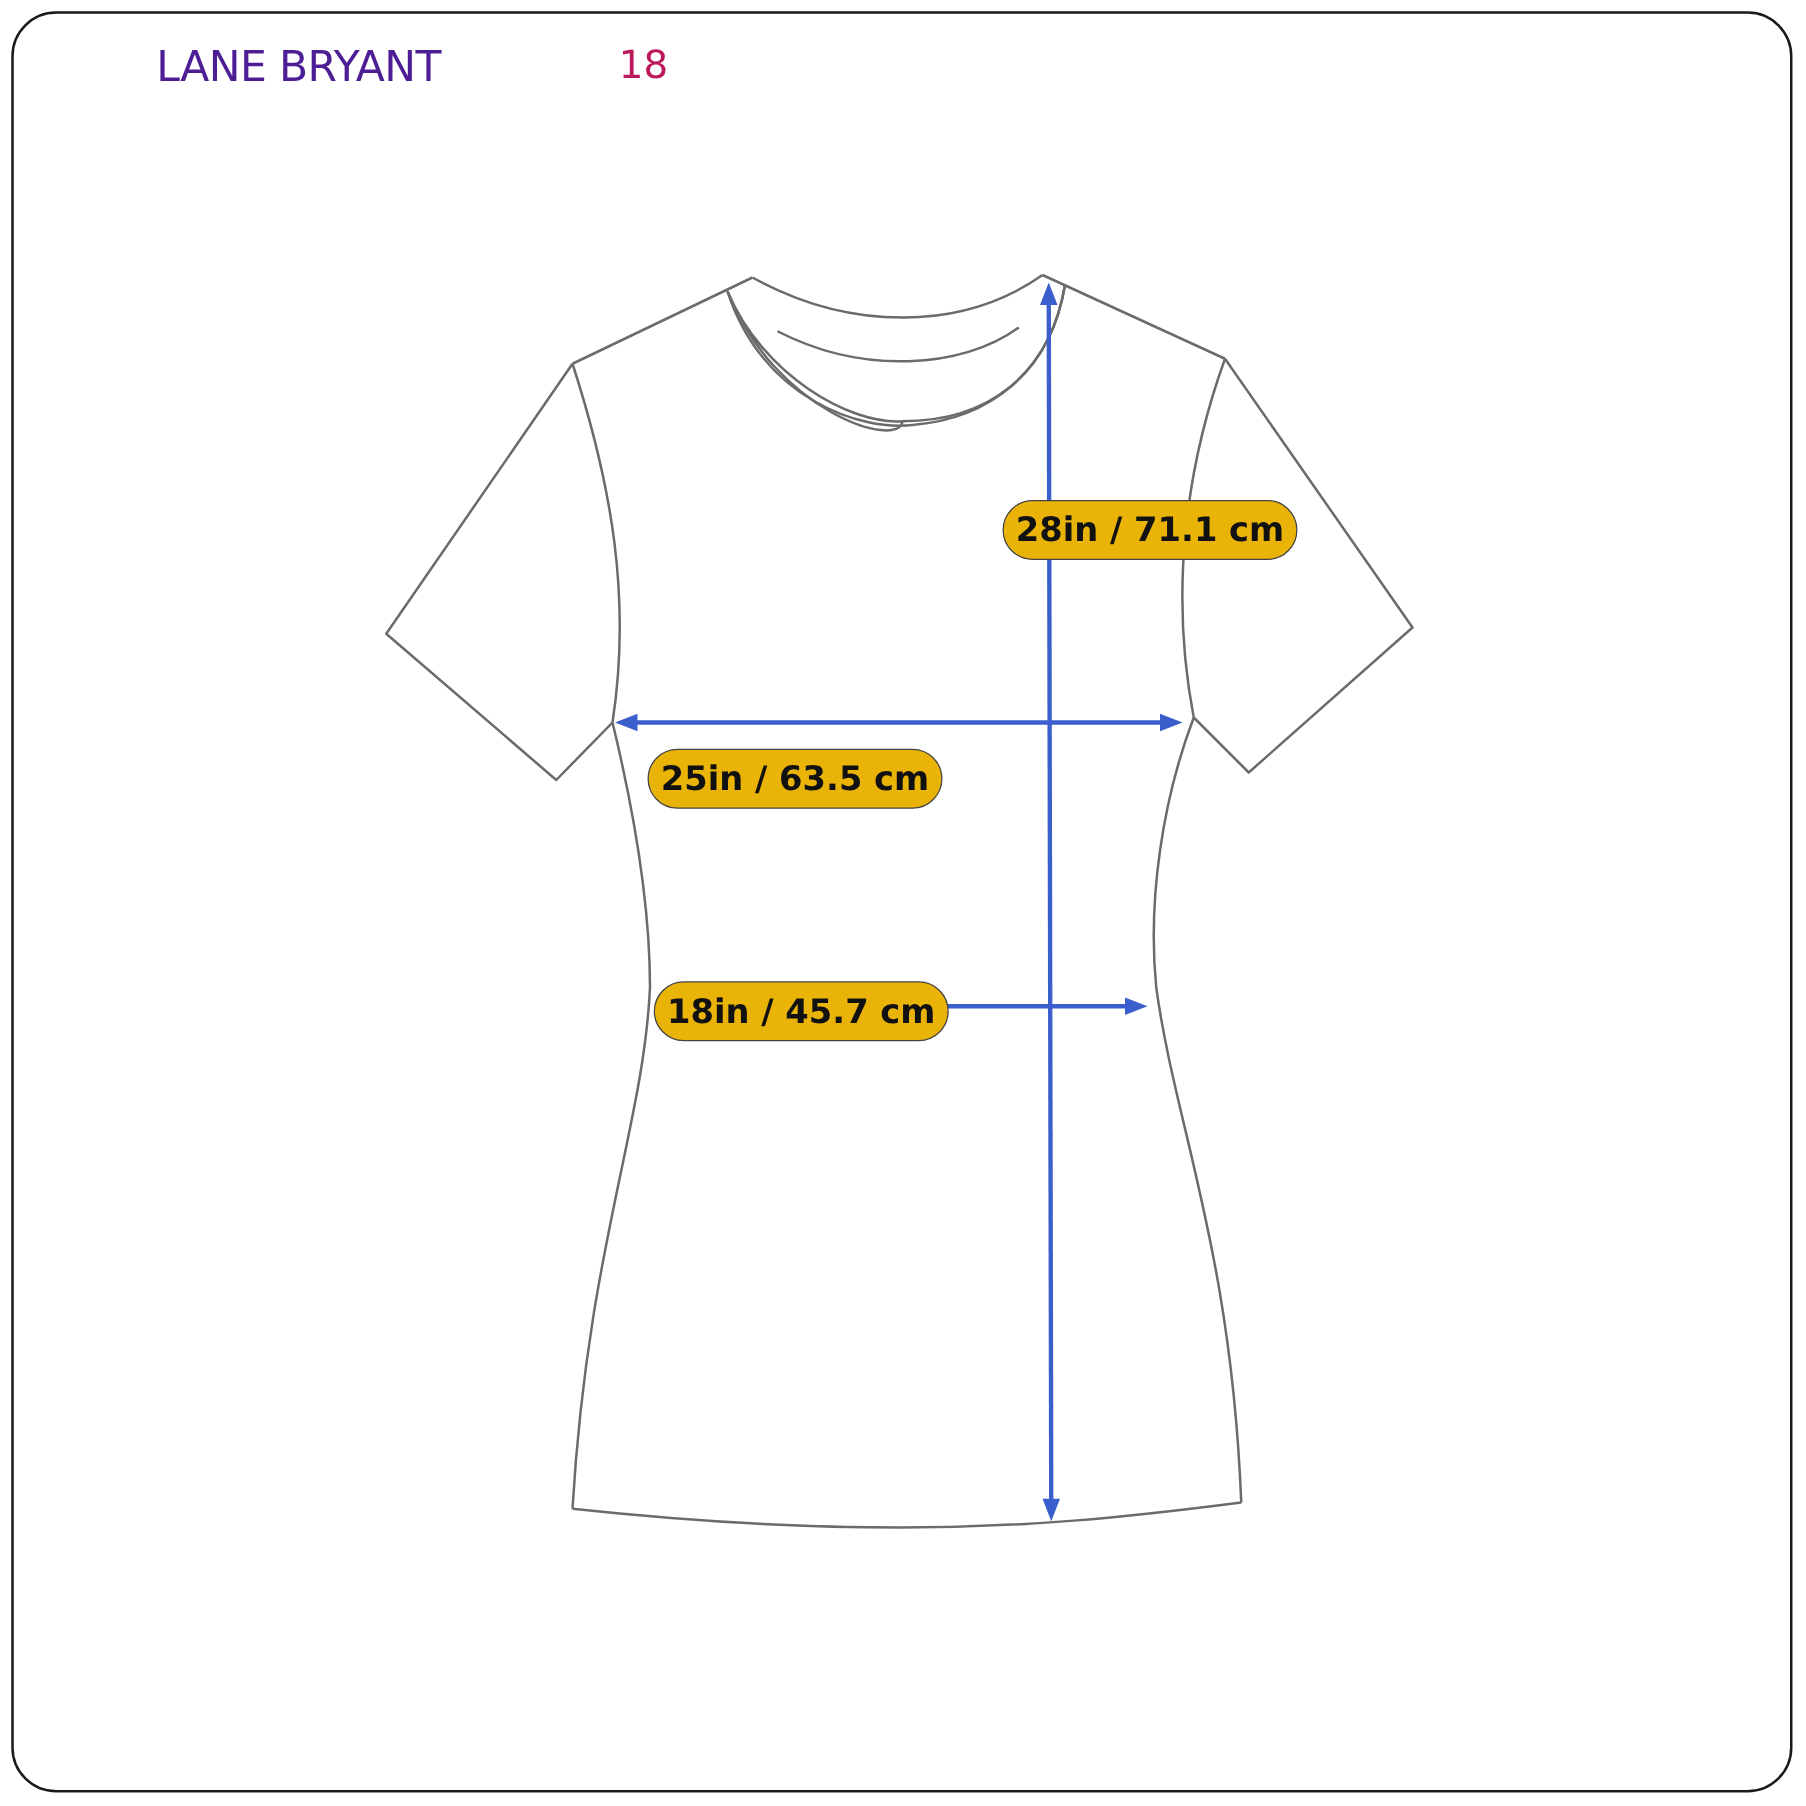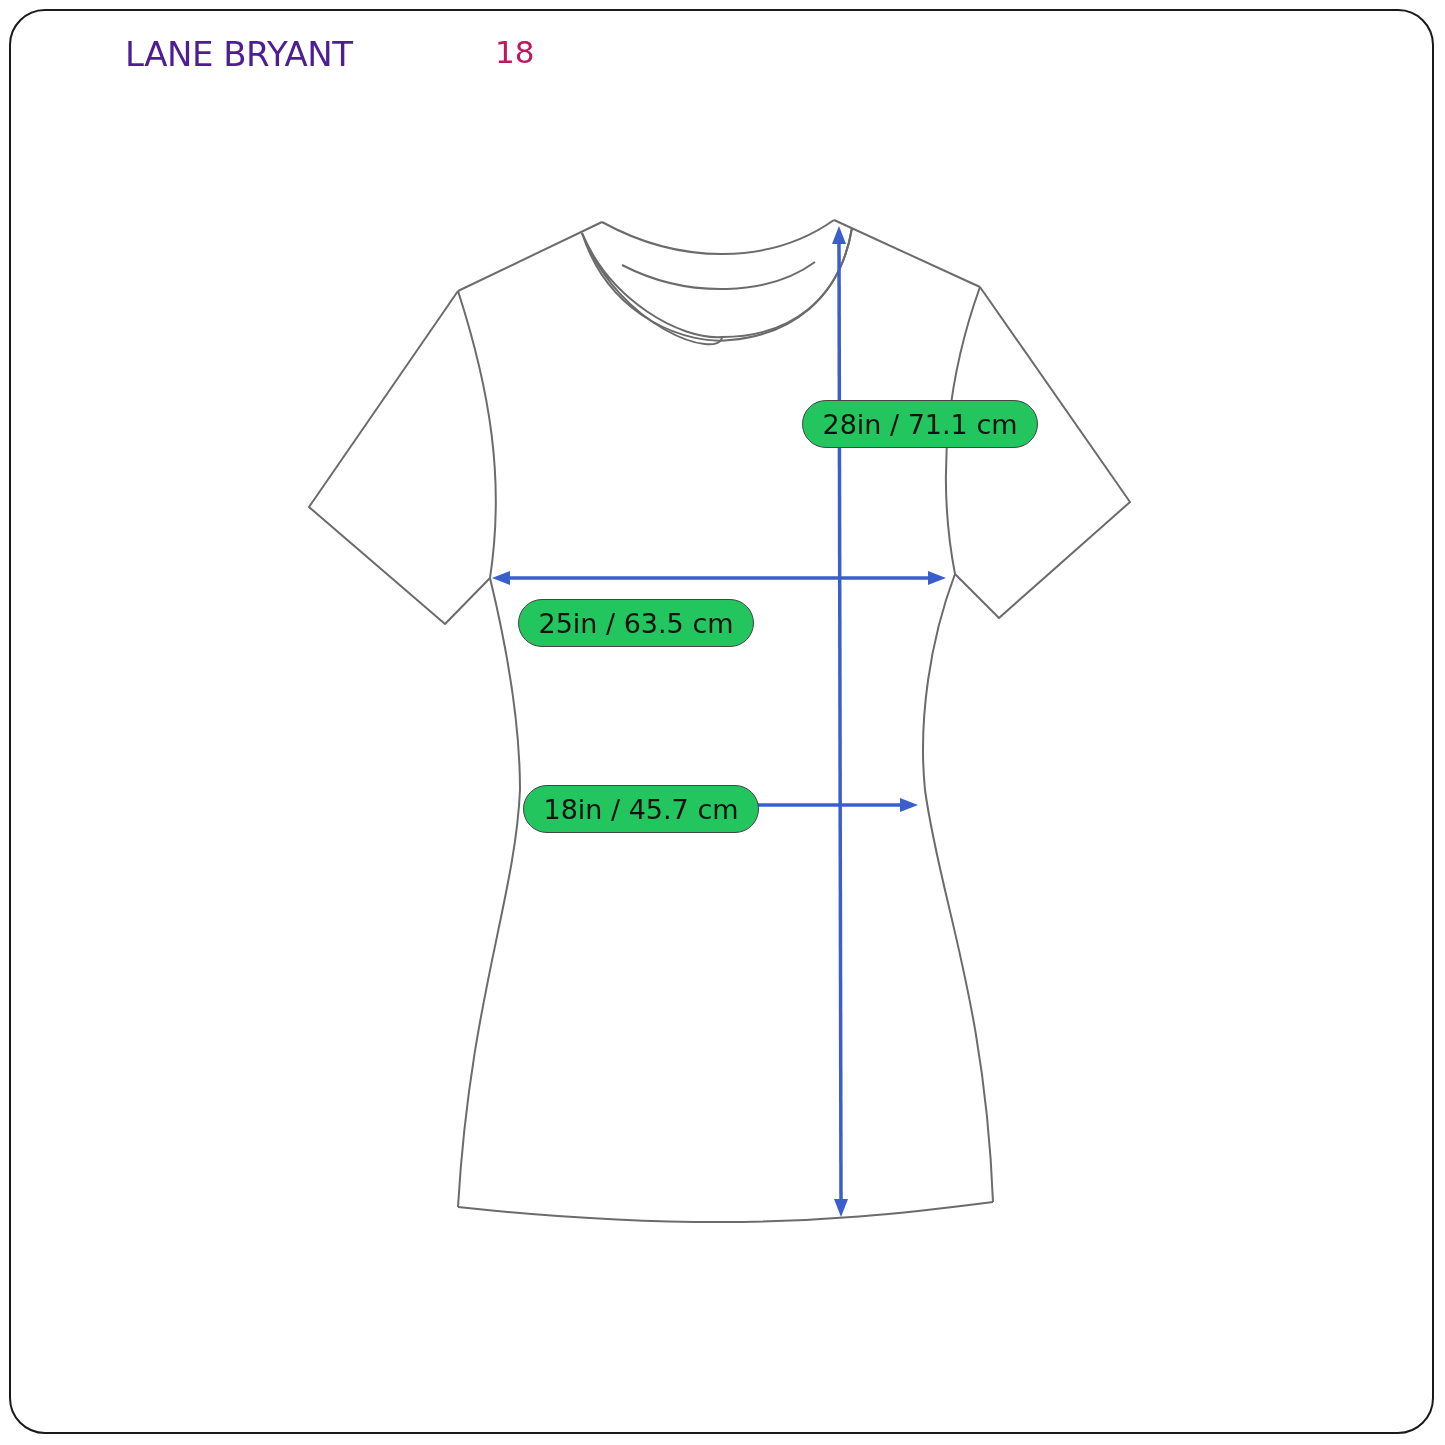--- a/index.html
+++ b/index.html
@@ -6,22 +6,22 @@
     body { width: 1445px; height: 1445px; position: relative; overflow: hidden; font-family: "DejaVu Sans", sans-serif; }
     .frame {
       position: absolute; left: 9px; top: 9px; width: 1425px; height: 1425px;
       border: 2px solid #1a1a1a; border-radius: 36px; box-sizing: border-box; background: #ffffff;
     }
     .brand { position: absolute; left: 125px; top: 34px; font-size: 34px; color: #4c1d95; letter-spacing: -0.5px; white-space: nowrap; }
     .size { position: absolute; left: 470px; top: 34px; font-size: 31px; color: #be185d; white-space: nowrap; margin-left: 25px; }
     svg.diagram { position: absolute; left: 0; top: 0; width: 1445px; height: 1445px; }
     .pill {
       position: absolute; height: 48px; border: 1.5px solid #444; border-radius: 24px;
-      background: #22c55e; box-sizing: border-box; display: flex; align-items: center; justify-content: center;
-      font-size: 27px; color: #111; white-space: nowrap;
+      background: #eab308; box-sizing: border-box; display: flex; align-items: center; justify-content: center;
+      font-size: 27px; color: #111; white-space: nowrap; font-weight: bold;
     }
   </style>
 </head>
 <body>
 
 <div class="frame"></div>
 
 <div class="brand">LANE BRYANT</div>
 <div class="size">18</div>
 

